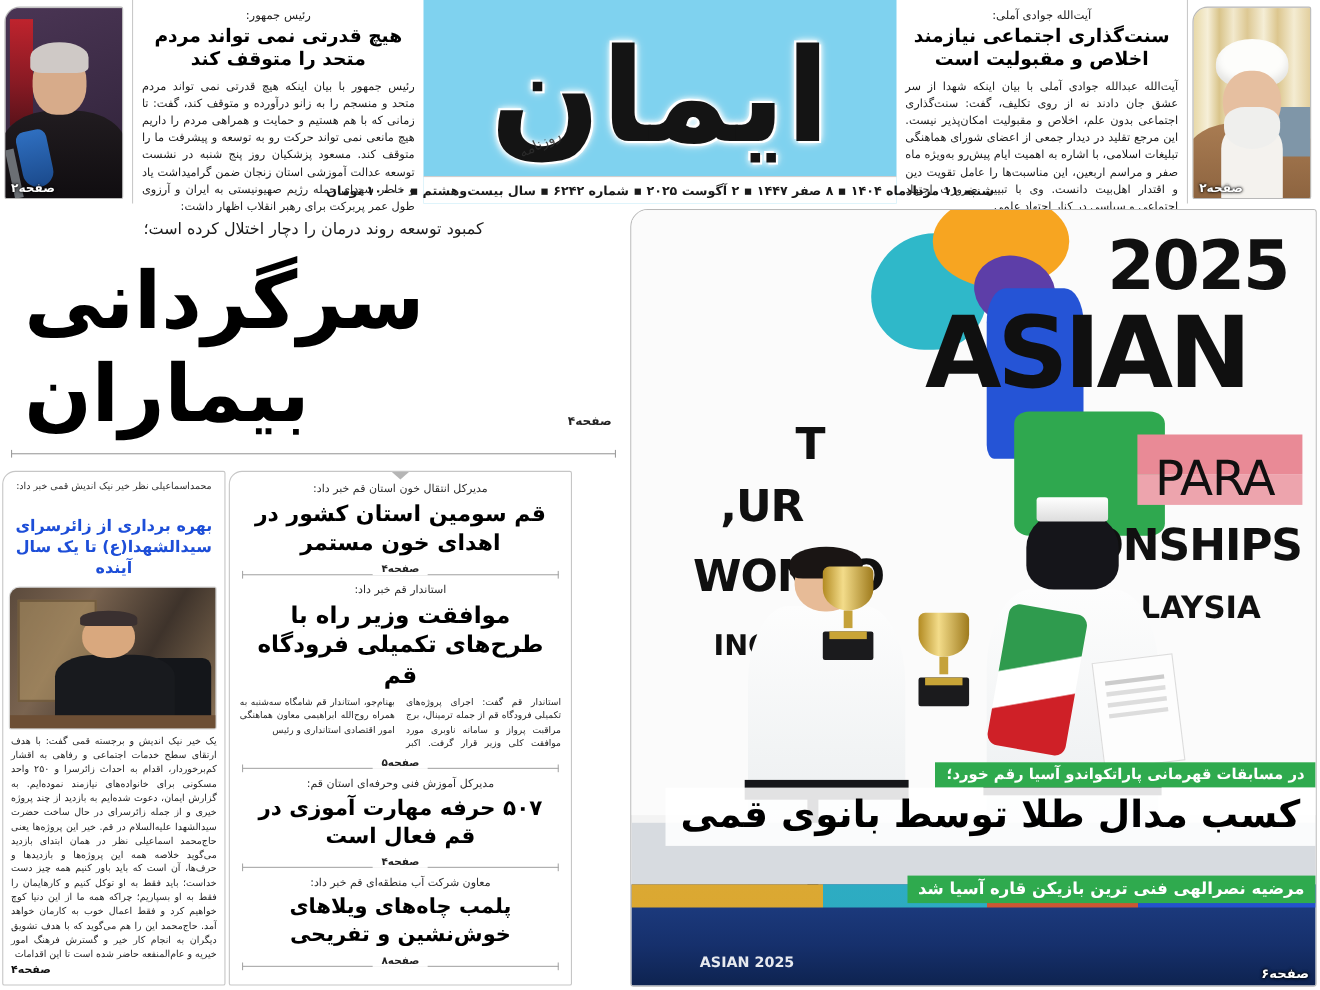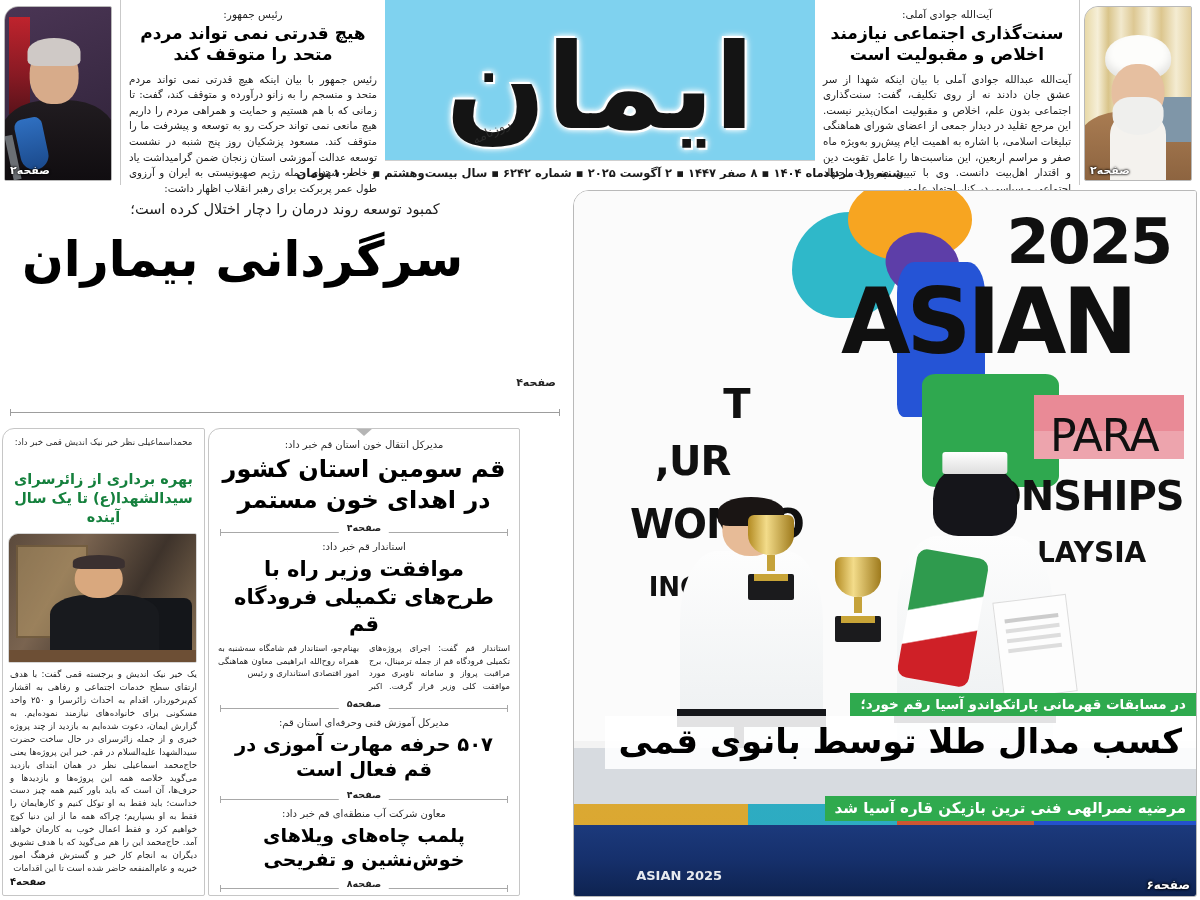--- a/index.html
+++ b/index.html
@@ -97,21 +97,21 @@
     border-top:1px solid #cfcfcf;
   }
   .dateline span{font-size:11.5px;font-weight:bold;color:#1a1a1a;white-space:nowrap;}
 
   
   .lead{
     position:absolute;left:0;top:185px;width:570px;height:240px;
     box-sizing:border-box;padding:10px 14px 0 14px;
   }
   .lead-kicker{font-size:14.5px;text-align:center;color:#1a1a1a;margin:6px 0 14px;font-weight:500;}
-  .lead-head{font-size:49px;line-height:1.18;font-weight:bold;text-align:left;color:#000;
+  .lead-head{font-size:72px;line-height:1.18;font-weight:bold;text-align:left;color:#000;
     padding-left:8px;letter-spacing:-1px;}
   .lead-page{position:absolute;right:14px;bottom:36px;font-size:11px;font-weight:bold;color:#222;}
   .lead-rule{position:absolute;left:10px;right:10px;bottom:12px;height:1px;background:#9d9d9d;}
   .lead-rule:before,.lead-rule:after{content:"";position:absolute;top:-3px;width:1px;height:7px;background:#9d9d9d;}
   .lead-rule:before{left:0;} .lead-rule:after{right:0;}
 
   
   .mainphoto{
     position:absolute;left:573px;top:190px;width:622px;height:705px;
     border:1px solid #b9b9b9;border-radius:16px 3px 3px 3px;overflow:hidden;background:#eaeaea;
@@ -197,21 +197,21 @@
   .mp-page{position:absolute;right:6px;bottom:4px;color:#fff;font-size:12px;font-weight:bold;
     text-shadow:0 0 3px #000,0 0 3px #000;}
 
   
   .colL{
     position:absolute;left:2px;top:428px;width:203px;height:468px;
     box-sizing:border-box;border:1px solid #c6c6c6;border-radius:12px 2px 2px 2px;
     padding:6px 7px 4px 7px;overflow:hidden;
   }
   .cl-kicker{font-size:8.6px;text-align:center;color:#2a2a2a;margin:2px 0 23px;}
-  .cl-head{font-size:14.5px;line-height:1.32;font-weight:bold;text-align:center;color:#15803d;margin-bottom:6px;}
+  .cl-head{font-size:14.5px;line-height:1.32;font-weight:bold;text-align:center;color:#1d4ed8;margin-bottom:6px;}
   .cl-photo{width:100%;height:128px;border-radius:10px 2px 2px 2px;overflow:hidden;position:relative;
     border:1px solid #d5d5d5;background:#cfcfcf;margin-bottom:5px;}
   .clp-bg{position:absolute;inset:0;background:linear-gradient(120deg,#5b4a3c 0%,#7a6450 30%,#3e332b 62%,#8b7356 100%);}
   .clp-cab{position:absolute;left:4%;top:8%;width:36%;height:70%;background:rgba(200,170,110,.42);
     border:2px solid rgba(90,70,45,.6);}
   .clp-head{position:absolute;left:48%;top:20%;transform:translateX(-50%);width:26%;height:30%;
     background:#d9a87e;border-radius:46% 46% 46% 46%;}
   .clp-hair{position:absolute;left:48%;top:16%;transform:translateX(-50%);width:28%;height:11%;
     background:#3a3030;border-radius:50% 50% 16% 16%;}
   .clp-suit{position:absolute;left:22%;bottom:8%;width:58%;height:45%;background:#181a1e;border-radius:34% 34% 0 0;}
@@ -221,21 +221,21 @@
   .cl-page{text-align:left;font-size:10px;font-weight:bold;margin-top:1px;}
 
   
   .colM{
     position:absolute;left:208px;top:428px;width:312px;height:468px;
     box-sizing:border-box;border:1px solid #c6c6c6;border-radius:12px 2px 2px 2px;
     padding:5px 9px 4px 9px;overflow:hidden;
   }
   .m-kicker{font-size:10px;text-align:center;color:#2a2a2a;margin:5px 0 4px;}
   .m-head{font-weight:bold;text-align:center;color:#000;line-height:1.3;}
-  .m-h1{font-size:24px;}
+  .m-h1{font-size:20px;}
   .m-h2{font-size:21px;}
   .m-h3{font-size:19.5px;}
   .m-h4{font-size:19px;}
   .m-body{font-size:8.3px;line-height:1.5;text-align:justify;text-align-last:right;color:#1c1c1c;
     column-count:2;column-gap:10px;margin-top:4px;}
   .m-sep{position:relative;height:15px;margin:5px 0 3px;}
   .m-sep .line{position:absolute;left:2px;right:2px;top:11px;height:1px;background:#a8a8a8;}
   .m-sep .line:before,.m-sep .line:after{content:"";position:absolute;top:-3px;width:1px;height:7px;background:#a8a8a8;}
   .m-sep .line:before{left:0;} .m-sep .line:after{right:0;}
   .m-sep .pgwrap{position:absolute;left:50%;transform:translateX(-50%);top:1px;background:#fff;padding:0 8px;

